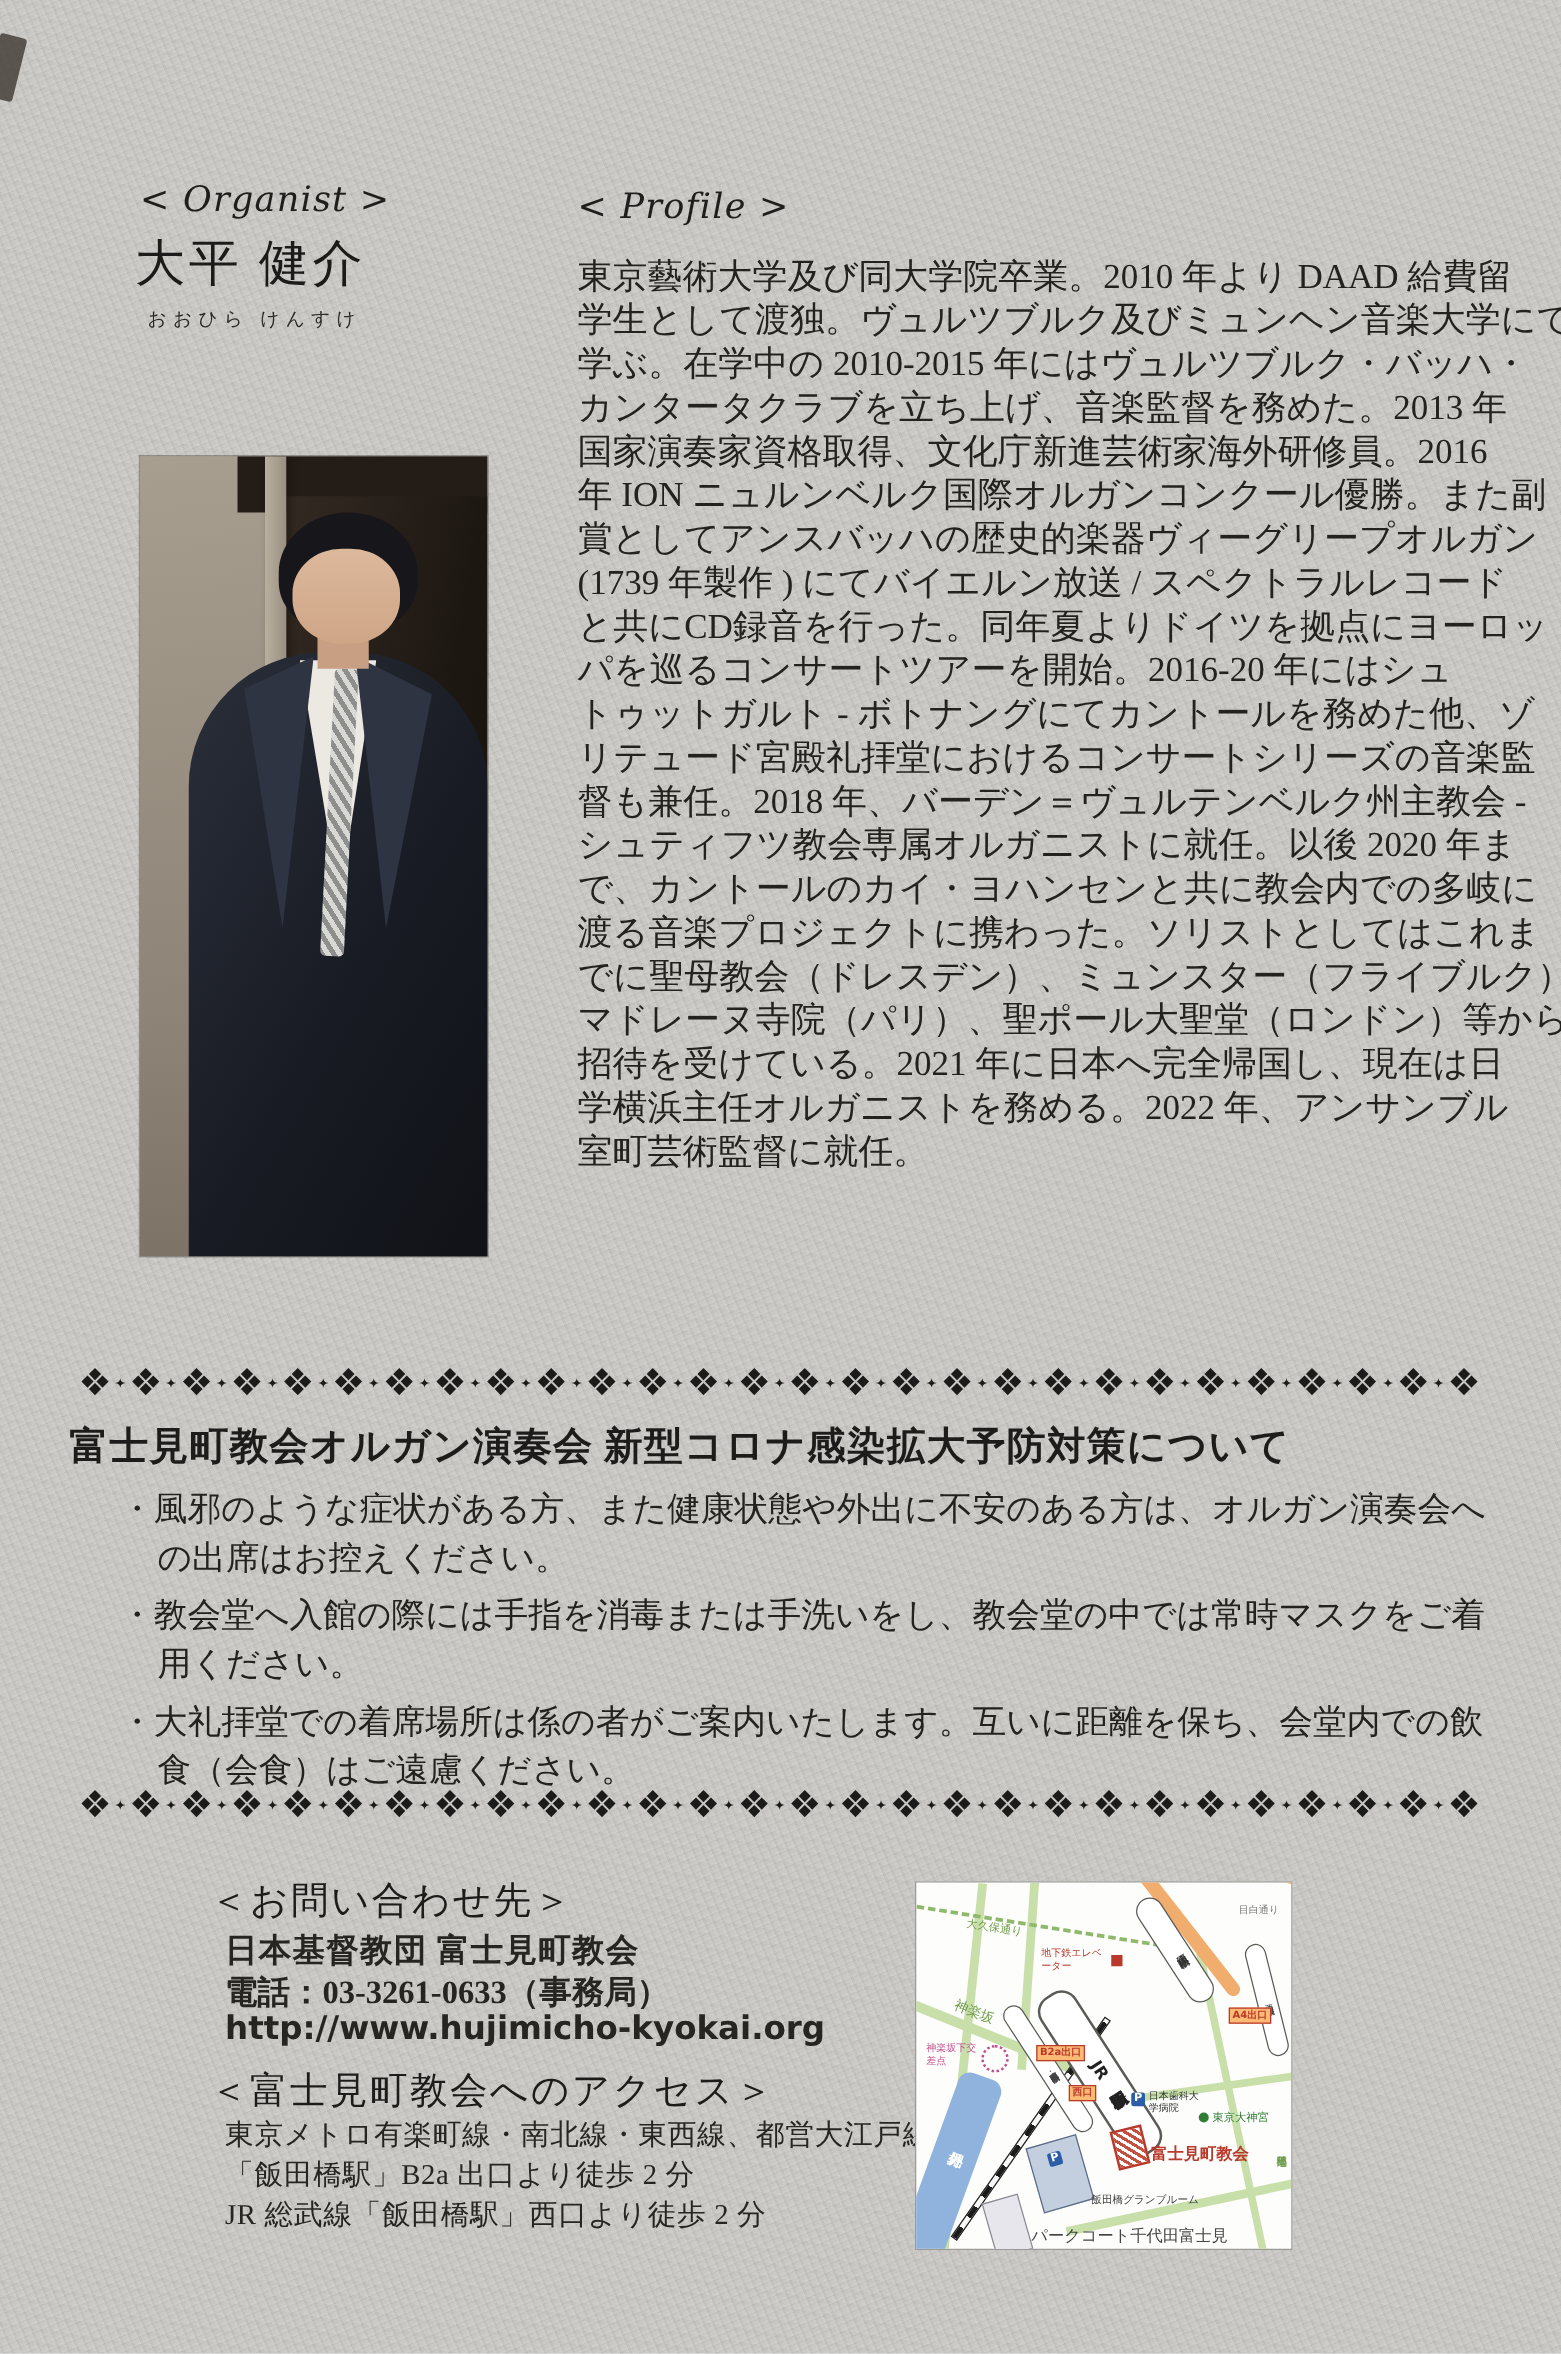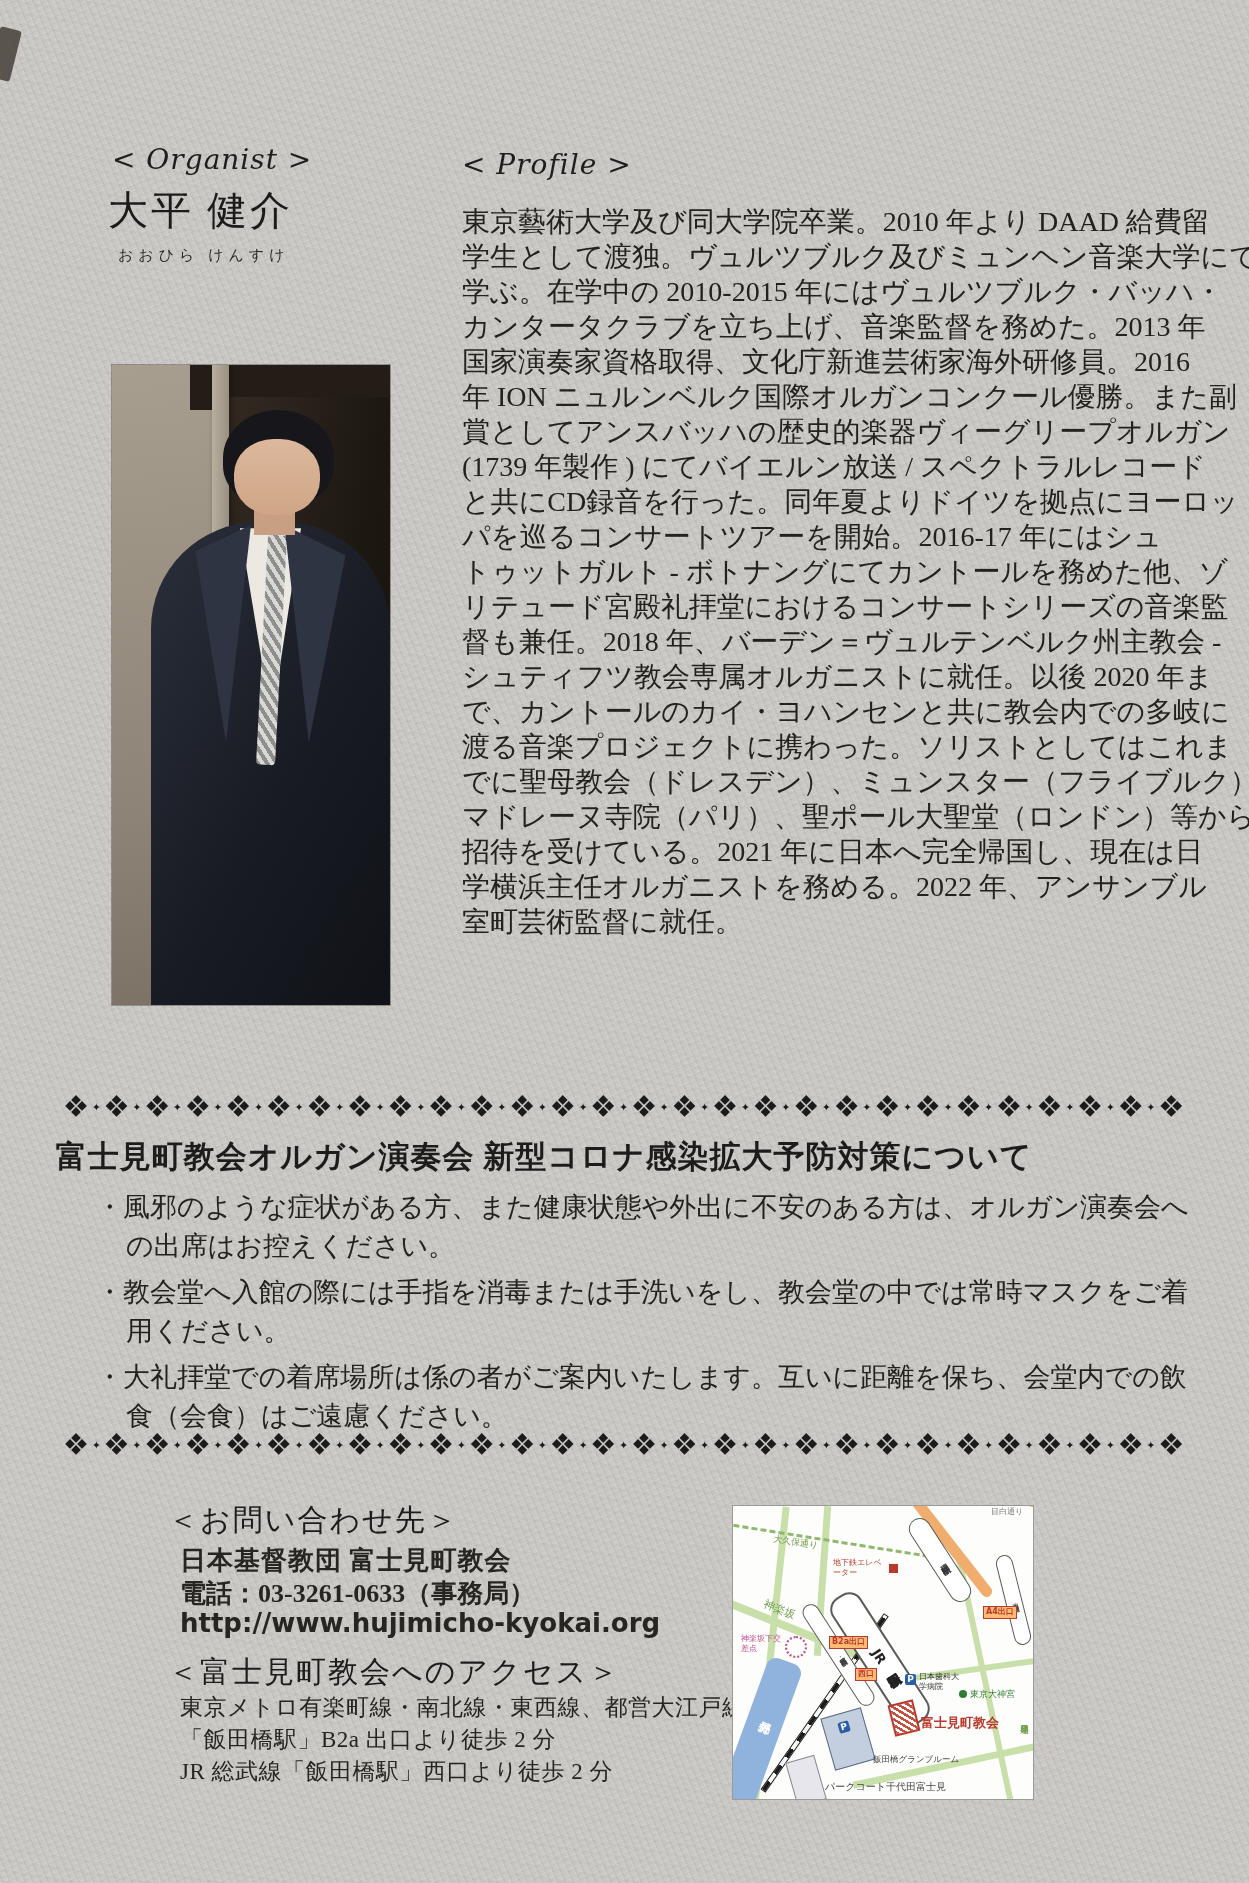--- a/index.html
+++ b/index.html
@@ -117,21 +117,21 @@
   <div class="profile-lines">
     <div class="pline">東京藝術大学及び同大学院卒業。2010 年より DAAD 給費留</div>
     <div class="pline">学生として渡独。ヴュルツブルク及びミュンヘン音楽大学にて</div>
     <div class="pline">学ぶ。在学中の 2010-2015 年にはヴュルツブルク・バッハ・</div>
     <div class="pline">カンタータクラブを立ち上げ、音楽監督を務めた。2013 年</div>
     <div class="pline">国家演奏家資格取得、文化庁新進芸術家海外研修員。2016</div>
     <div class="pline">年 ION ニュルンベルク国際オルガンコンクール優勝。また副</div>
     <div class="pline">賞としてアンスバッハの歴史的楽器ヴィーグリープオルガン</div>
     <div class="pline">(1739 年製作 ) にてバイエルン放送 / スペクトラルレコード</div>
     <div class="pline">と共にCD録音を行った。同年夏よりドイツを拠点にヨーロッ</div>
-    <div class="pline">パを巡るコンサートツアーを開始。2016-17 年にはシュ</div>
+    <div class="pline">パを巡るコンサートツアーを開始。2016-20 年にはシュ</div>
     <div class="pline">トゥットガルト - ボトナングにてカントールを務めた他、ゾ</div>
     <div class="pline">リテュード宮殿礼拝堂におけるコンサートシリーズの音楽監</div>
     <div class="pline">督も兼任。2018 年、バーデン＝ヴュルテンベルク州主教会 -</div>
     <div class="pline">シュティフツ教会専属オルガニストに就任。以後 2020 年ま</div>
     <div class="pline">で、カントールのカイ・ヨハンセンと共に教会内での多岐に</div>
     <div class="pline">渡る音楽プロジェクトに携わった。ソリストとしてはこれま</div>
     <div class="pline">でに聖母教会（ドレスデン）、ミュンスター（フライブルク）、</div>
     <div class="pline">マドレーヌ寺院（パリ）、聖ポール大聖堂（ロンドン）等から</div>
     <div class="pline">招待を受けている。2021 年に日本へ完全帰国し、現在は日</div>
     <div class="pline">学横浜主任オルガニストを務める。2022 年、アンサンブル</div>
@@ -297,21 +297,21 @@
       <span class="vtext" style="font-size:8.5px;color:#333;">大江戸線 飯田橋駅</span>
     </div>
     <div class="station-band" style="left:97px;top:90px;width:17px;height:118px;border-width:1px;transform:rotate(-33deg);">
       <span class="vtext" style="font-size:6.5px;color:#444;">有楽町線・南北線 飯田橋駅</span>
     </div>
     <div class="station-band" style="left:272px;top:48px;width:17px;height:92px;border-width:1px;transform:rotate(-14deg);">
       <span class="vtext" style="font-size:6.5px;color:#444;">東西線 飯田橋駅</span>
     </div>
 
     <span class="mlabel" style="left:40px;top:30px;font-size:9px;color:#6f9c4a;transform:rotate(9deg);">大久保通り</span>
-    <span class="mlabel" style="left:258px;top:0;font-size:8px;color:#777;">目白通り</span>
+    <span class="mlabel" style="left:258px;top:16px;font-size:8px;color:#777;">目白通り</span>
     <span class="mlabel" style="left:100px;top:52px;width:52px;white-space:normal;font-size:8px;line-height:1.2;color:#b93a2c;">地下鉄エレベーター</span>
     <span style="position:absolute;left:156px;top:58px;width:9px;height:9px;background:#b93a2c;"></span>
     <span class="mlabel" style="left:30px;top:96px;font-size:11px;color:#6f9c4a;transform:rotate(22deg);">神楽坂</span>
     <span class="mlabel" style="left:8px;top:128px;width:42px;white-space:normal;font-size:8px;line-height:1.2;color:#c0508c;">神楽坂下交差点</span>
     <span style="position:absolute;left:52px;top:130px;width:22px;height:22px;border:2px dotted #c0508c;border-radius:50%;"></span>
     <span class="exit-box" style="left:96px;top:130px;">B2a出口</span>
     <span class="exit-box" style="left:122px;top:162px;">西口</span>
     <span class="exit-box" style="left:250px;top:100px;">A4出口</span>
 
     <span class="pbox" style="position:absolute;left:172px;top:168px;">P</span>
@@ -321,16 +321,16 @@
     <span class="mlabel" style="left:237px;top:182px;font-size:9px;color:#2e7d32;">東京大神宮</span>
 
     <div style="position:absolute;left:158px;top:196px;width:26px;height:32px;border:2px solid #b93a2c;background:repeating-linear-gradient(45deg,#c4503f 0 2.5px,#fff 2.5px 5px);transform:rotate(-14deg);"></div>
     <span class="mlabel" style="left:188px;top:208px;font-size:13px;font-weight:bold;color:#b93a2c;">富士見町教会</span>
 
     <div style="position:absolute;left:94px;top:206px;width:42px;height:54px;background:#c3cede;border:1.5px solid #5a6b85;transform:rotate(-16deg);">
       <span class="pbox" style="position:absolute;left:14px;top:8px;">P</span>
     </div>
     <span class="mlabel" style="left:140px;top:248px;font-size:8.5px;color:#444;">飯田橋グランブルーム</span>
     <div style="position:absolute;left:58px;top:252px;width:30px;height:46px;background:#e6e6ec;border:1px solid #8a8a92;transform:rotate(-16deg);"></div>
-    <span class="mlabel" style="left:92px;top:274px;font-size:10px;color:#444;">パークコート千代田富士見</span>
+    <span class="mlabel" style="left:92px;top:274px;font-size:13px;color:#444;">パークコート千代田富士見</span>
     <span class="mlabel vtext" style="left:286px;top:212px;font-size:8.5px;color:#6f9c4a;">早稲田通り</span>
   </div>
 </div>
 
 </body></html>

